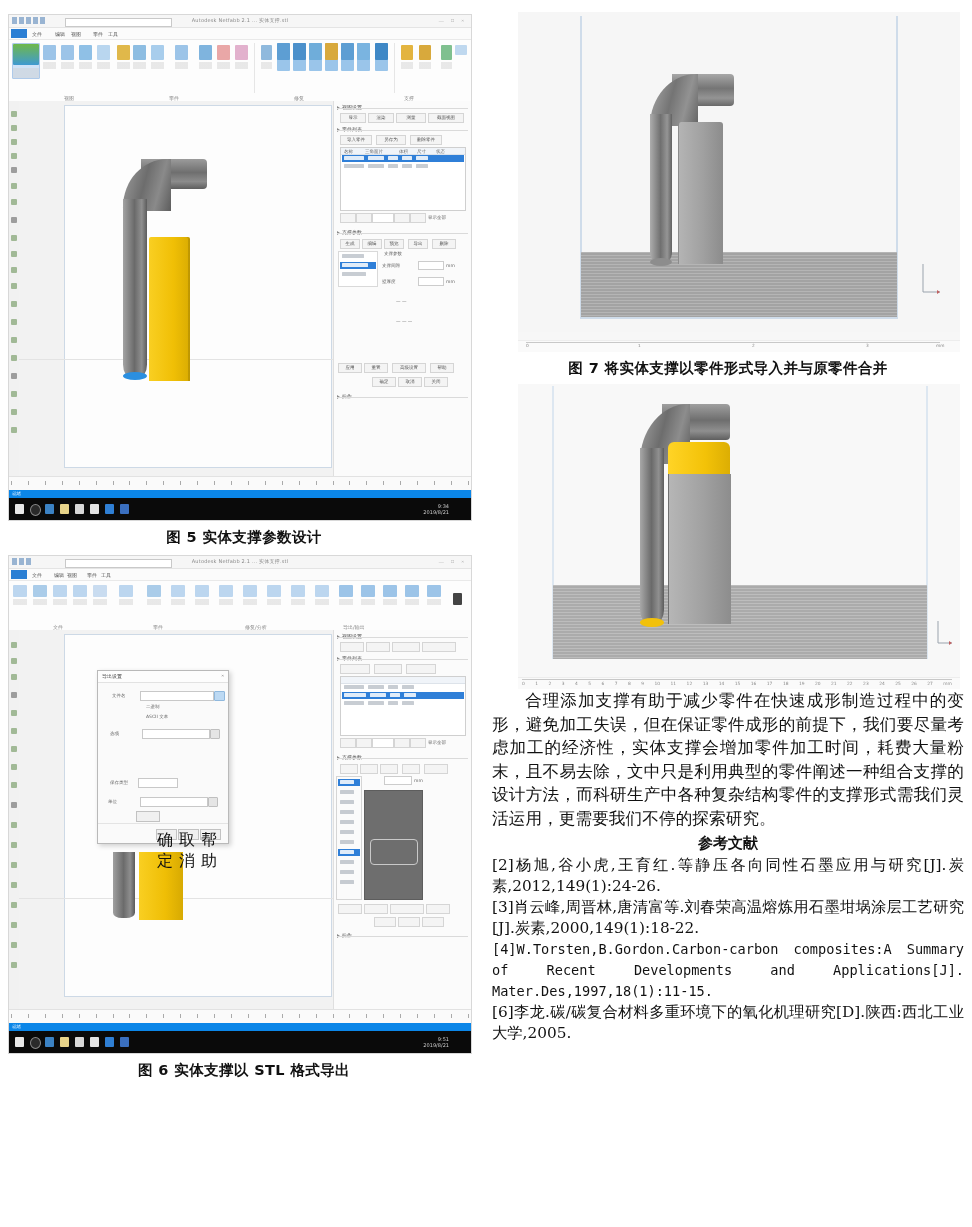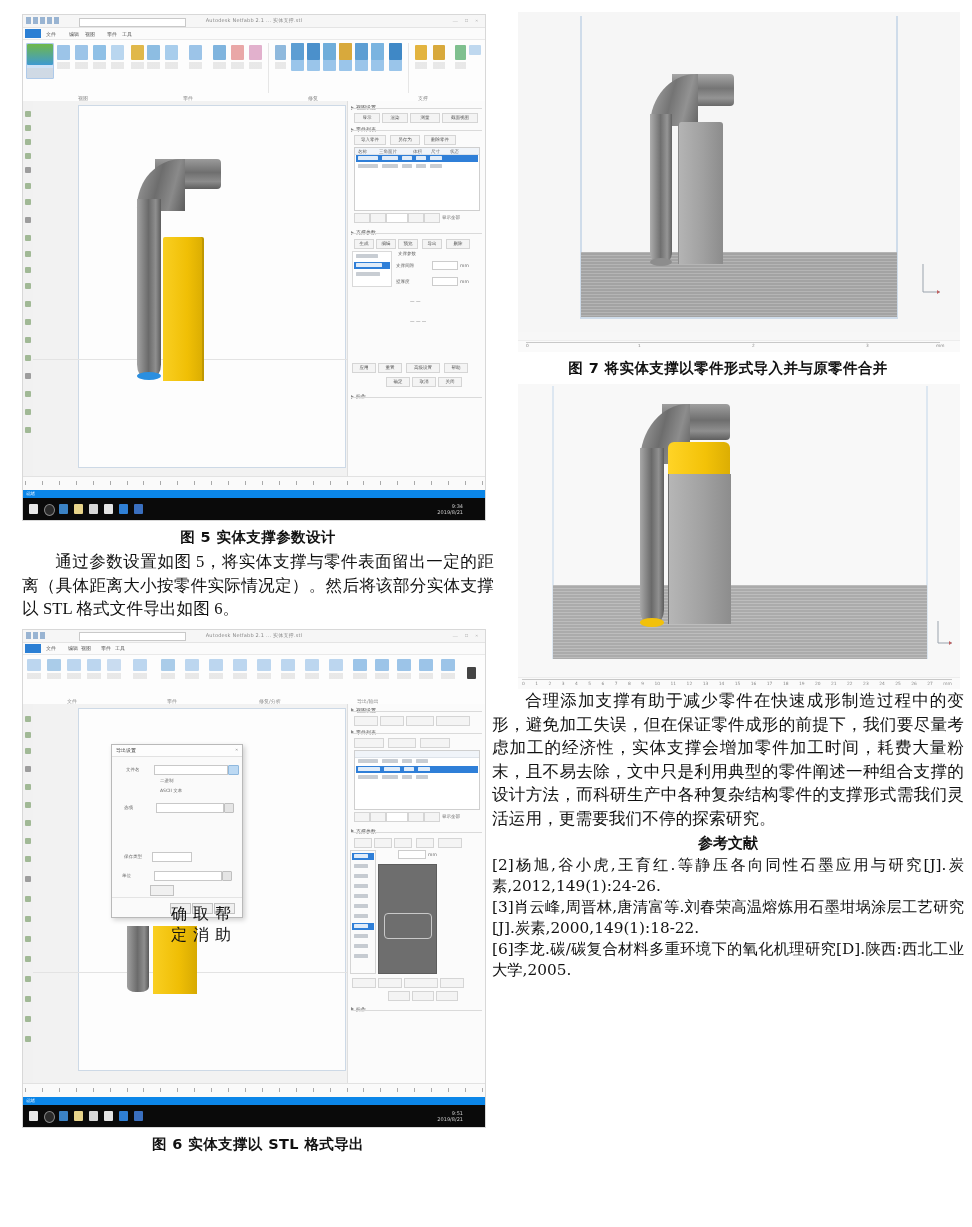--- a/index.html
+++ b/index.html
@@ -6,21 +6,21 @@
   body{
     width:972px;height:1227px;
     background:#ffffff;
     font-family:"Liberation Serif","DejaVu Serif",serif;
     color:#111;
     position:relative;
     overflow:hidden;
   }
   .page{position:relative;width:972px;height:1227px;}
   .col{position:absolute;top:0;width:472px;}
-  .col-left{left:22px;}
+  .col-left{left:8px;}
   .col-right{left:492px;}
 
   
   .caption{
     text-align:center;
     font-weight:bold;
     font-size:14.5px;
     letter-spacing:.4px;
     margin:7px 0 3px 0;
     font-family:"DejaVu Sans","Liberation Sans",sans-serif;
@@ -472,21 +472,20 @@
         <div class="tbicon" style="left:111px;background:#3a6fbf;"></div>
         <div class="traytxt">
           <span>9:34</span><br>
           <span>2019/8/21</span>
         </div>
       </div>
     </div>
 
     <div class="caption">图 5  实体支撑参数设计</div>
 
-    <p class="para indent">通过参数设置如图 5，将实体支撑与零件表面留出一定的距离（具体距离大小按零件实际情况定）。然后将该部分实体支撑以 STL 格式文件导出如图 6。</p>
 
     <div class="shot" style="width:462px;height:497px;margin-top:8px;">
 
       <div class="titlebar">
         <div class="tb-left">
           <div class="tb-dot"></div>
           <div class="tb-dot"></div>
           <div class="tb-dot"></div>
         </div>
         <div class="tb-input"></div>
@@ -963,16 +962,17 @@
         </div>
       </div>
     </div>
 
 
     <p class="para indent">合理添加支撑有助于减少零件在快速成形制造过程中的变形，避免加工失误，但在保证零件成形的前提下，我们要尽量考虑加工的经济性，实体支撑会增加零件加工时间，耗费大量粉末，且不易去除，文中只是利用典型的零件阐述一种组合支撑的设计方法，而科研生产中各种复杂结构零件的支撑形式需我们灵活运用，更需要我们不停的探索研究。</p>
 
     <div class="refs-title">参考文献</div>
     <p class="ref">[2]杨旭,谷小虎,王育红.等静压各向同性石墨应用与研究[J].炭素,2012,149(1):24-26.</p>
     <p class="ref">[3]肖云峰,周晋林,唐清富等.刘春荣高温熔炼用石墨坩埚涂层工艺研究[J].炭素,2000,149(1):18-22.</p>
+    <p class="ref en">[4]W.Torsten,B.Gordon.Carbon-carbon      composites:A Summary of Recent Developments and Applications[J]. Mater.Des,1997,18(1):11-15.</p>
     <p class="ref">[6]李龙.碳/碳复合材料多重环境下的氧化机理研究[D].陕西:西北工业大学,2005.</p>
   </div>
 
 </div>
 
 </body></html>

